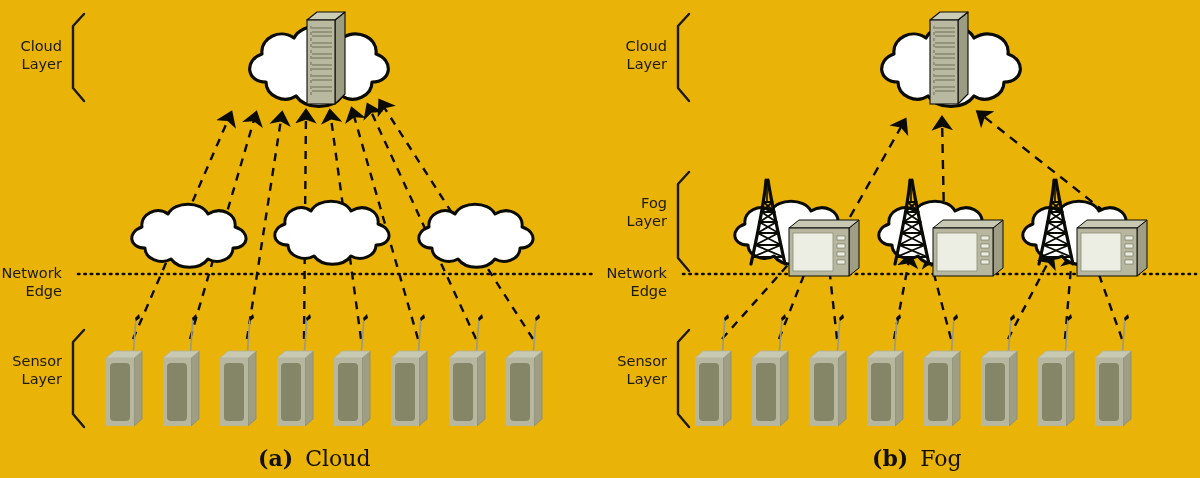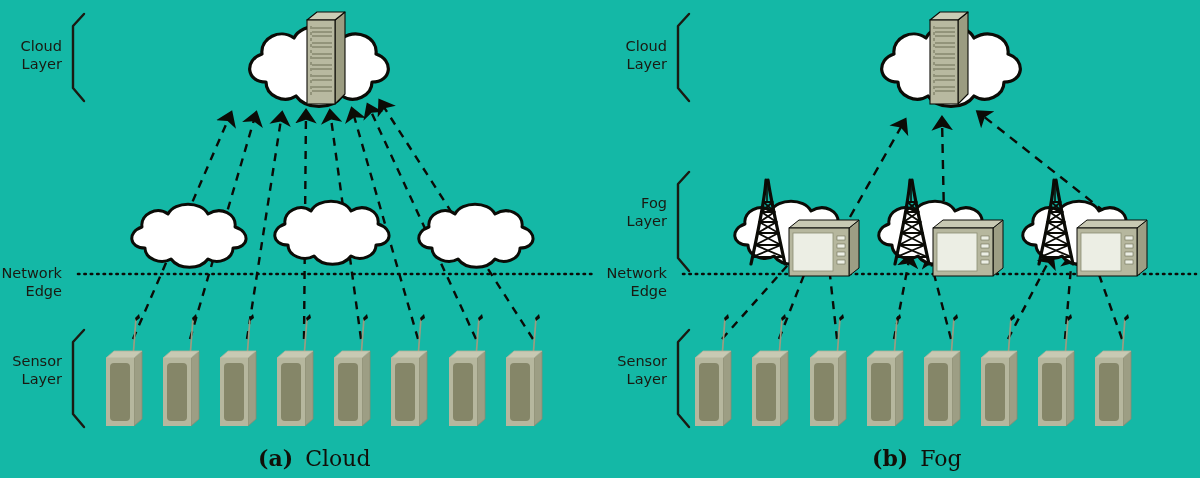--- a/index.html
+++ b/index.html
@@ -10,21 +10,21 @@
   body {
     width: 1200px;
     height: 478px;
     overflow: hidden;
     font-family: "DejaVu Sans", sans-serif;
   }
   #figure {
     position: relative;
     width: 1200px;
     height: 478px;
-    background: #14b8a6;
+    background: #eab308;
   }
   svg.layer {
     position: absolute;
     top: 0;
     left: 0;
     width: 1200px;
     height: 478px;
   }
   .lbl {
     font-family: "DejaVu Sans", sans-serif;

